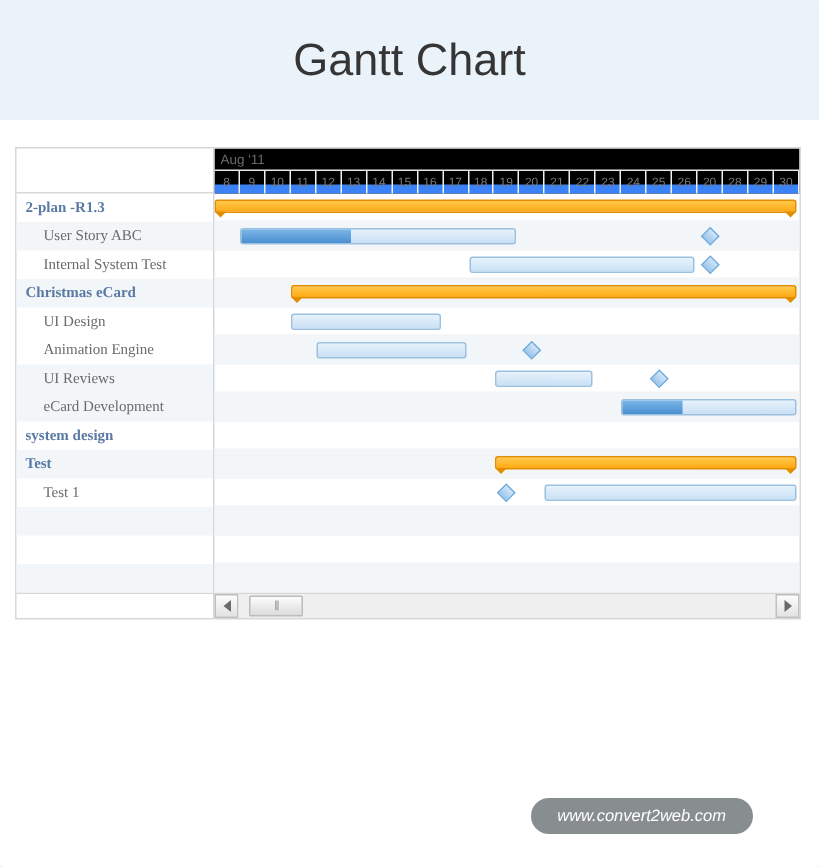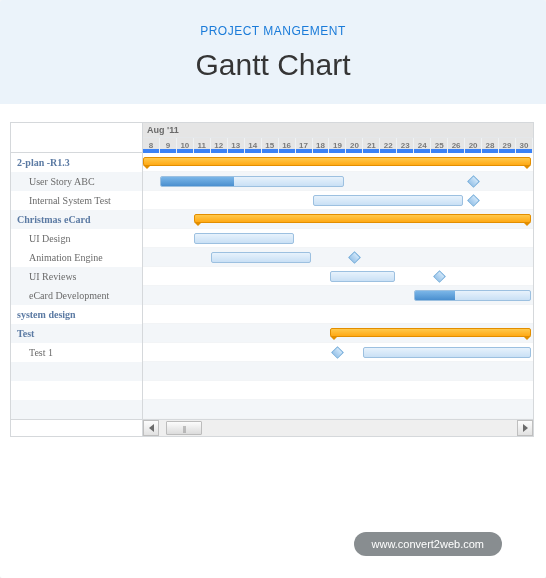--- a/index.html
+++ b/index.html
@@ -59,24 +59,23 @@
     flex: 1;
     overflow: hidden;
     position: relative;
   }
   .gantt-head-space {
     height: 30px;
     border-bottom: 1px solid #d5d8db;
   }
   .gantt-head {
     height: 30px;
-    border-bottom: 4px solid #3b82f6;
-    background: #e5e5e5;
-    position: relative;
-    font-weight: bold;
+    border-bottom: 6px solid #3b82f6;
+    background: #000000;
+    position: relative;
   }
   .gantt-head-month {
     height: 15px;
     line-height: 15px;
     padding-left: 4px;
     color: #6a6a6a;
     border-bottom: 1px solid #e4e7ea;
     font-size: 9px;
   }
   .gantt-head-days {
@@ -205,28 +204,28 @@
     position: absolute;
     bottom: 26px;
     right: 44px;
   }
   .pill {
     background: #888d90;
     color: #fff;
     font-size: 11px;
     padding: 6px 18px;
     border-radius: 16px;
+    font-style: italic;
   }
 </style>
 </head>
 <body>
 <div class="card">
 
 <div class="header">
-  <div class="header-eyebrow">PROJECT MANGEMENT</div>
   <div class="header-title">Gantt Chart</div>
 </div>
 
 <div class="chart-wrap">
   <div class="gantt">
     <div class="gantt-top">
       <div class="gantt-leftcol">
         <div class="gantt-head-space"></div>
         <div id="task-names">
               <div class="task-row grp">2-plan -R1.3</div>

